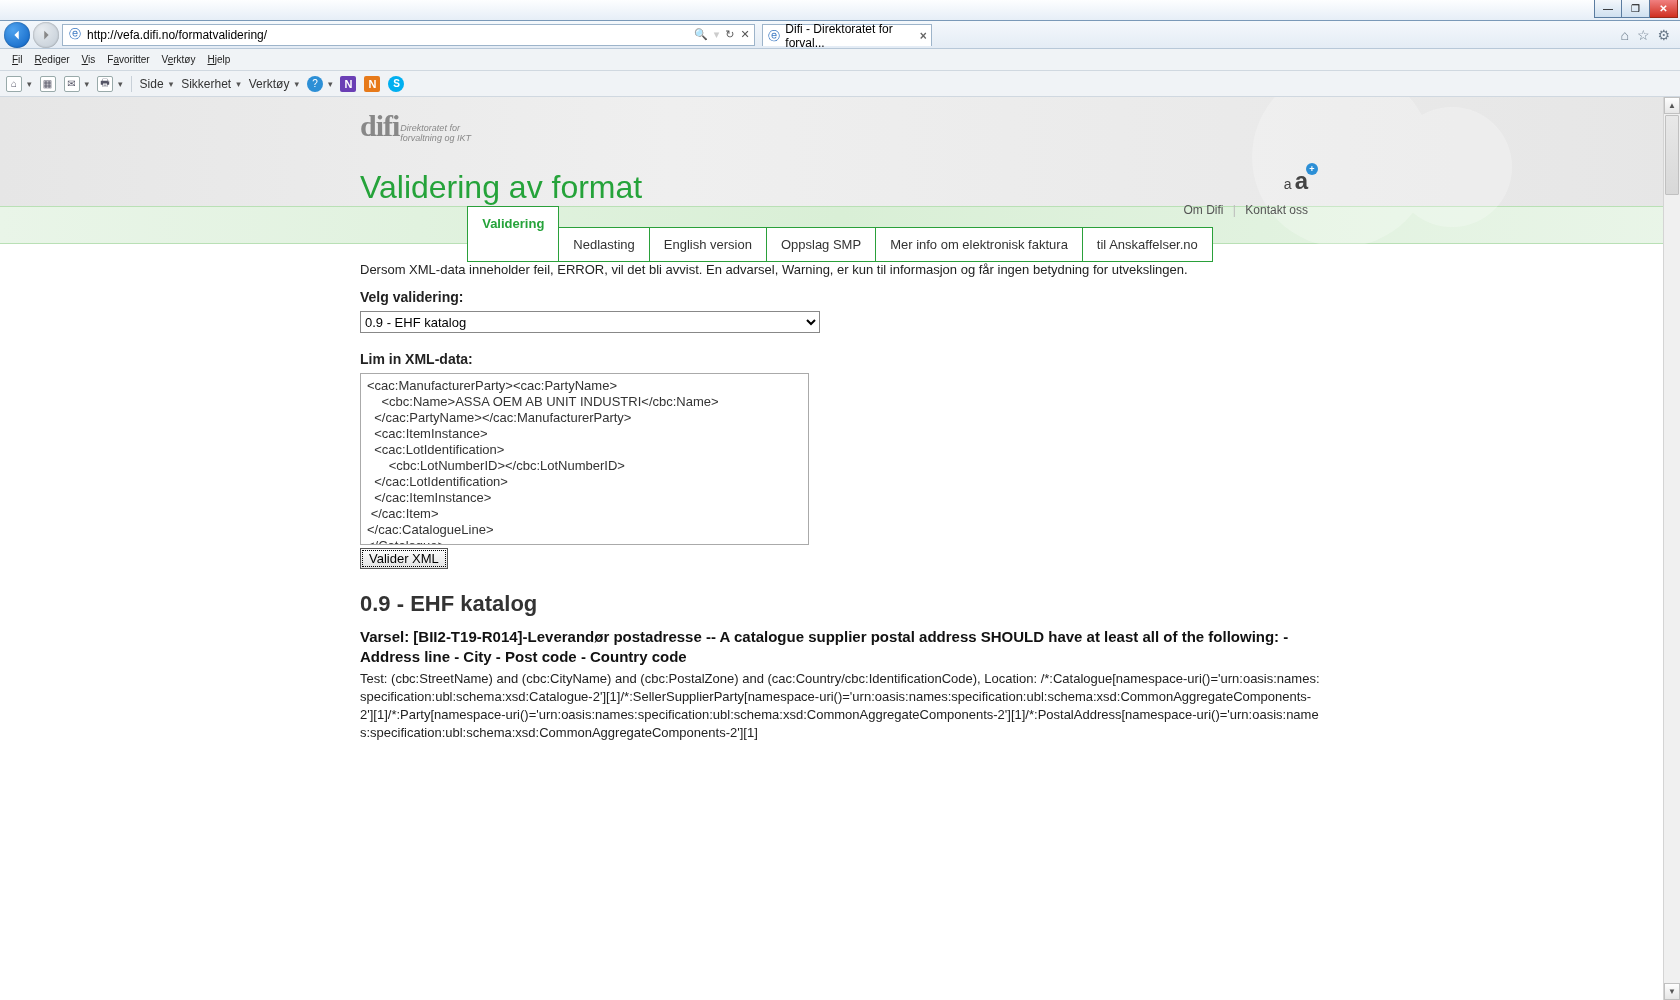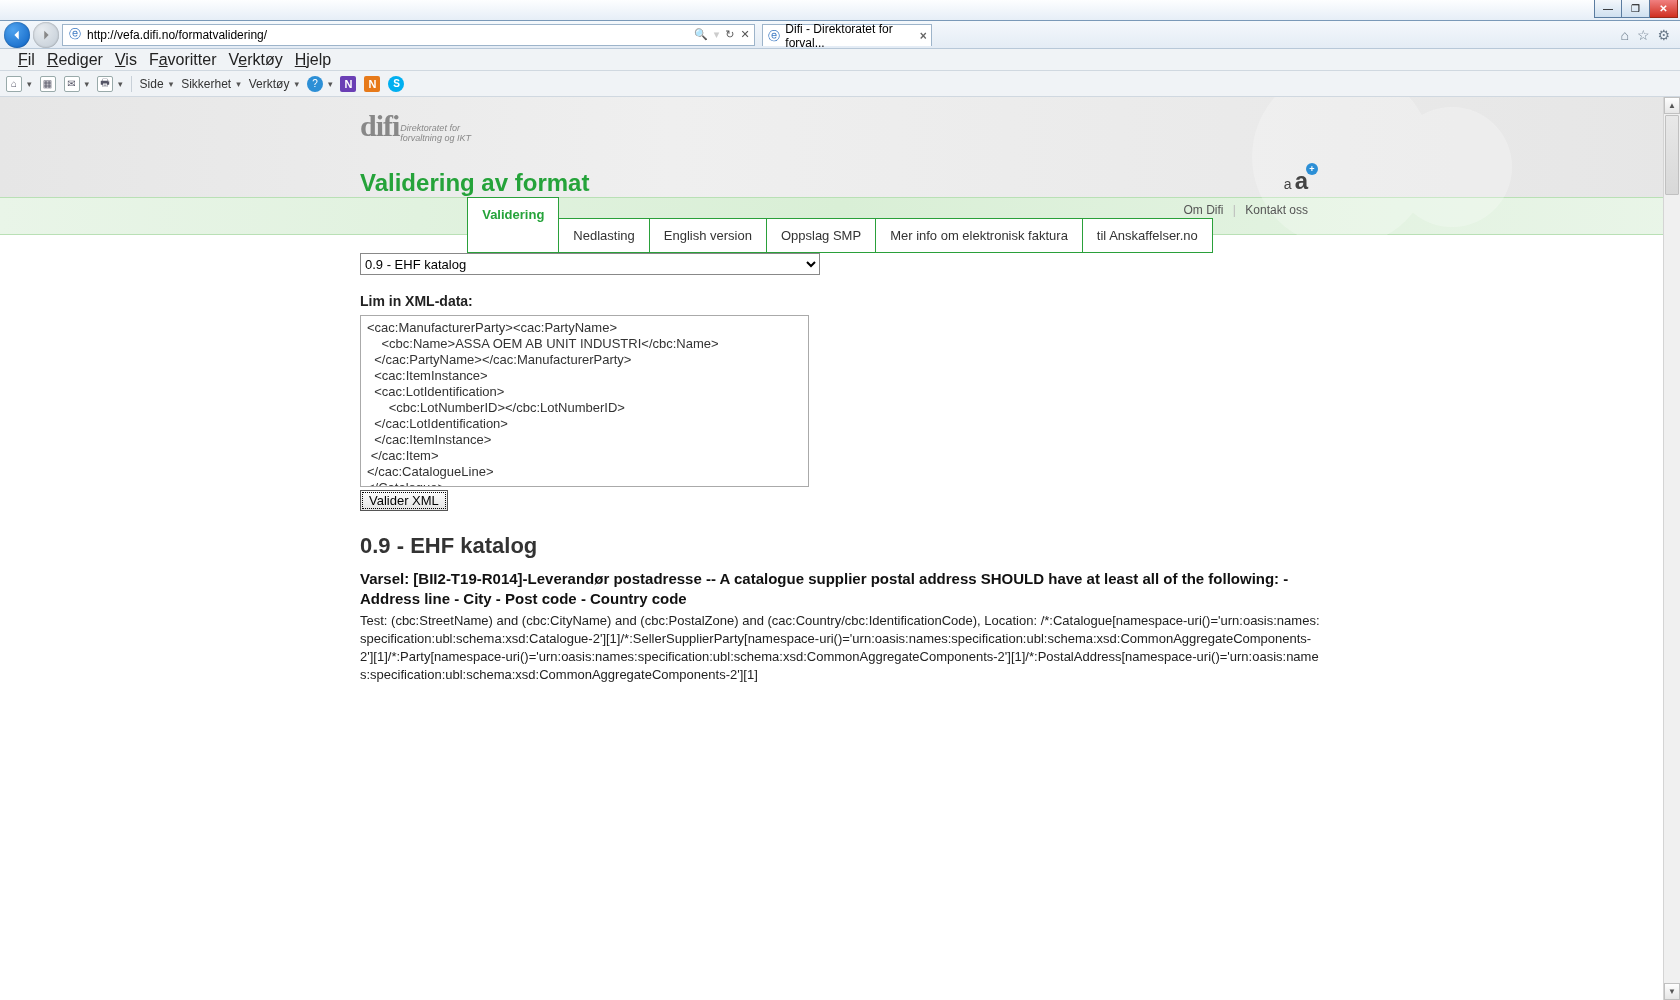--- a/index.html
+++ b/index.html
@@ -23,21 +23,21 @@
 .addr-input { flex: 1; border: none; outline: none; font-size: 12px; color: #000; }
 .addr-tools { display: flex; gap: 6px; color: #555; font-size: 11px; align-items: center; }
 .addr-tools span { cursor: pointer; }
 .tabstrip { display: flex; align-items: flex-end; height: 22px; padding-left: 4px; gap: 2px; }
 .tab { height: 22px; background: #fff; border: 1px solid #9db4ca; border-bottom: none; padding: 2px 8px 0 4px; display: flex; align-items: center; gap: 4px; font-size: 12px; width: 170px; position: relative; }
 .tab-close { font-weight: bold; color: #666; cursor: pointer; position: absolute; right: 4px; }
 .spacer { flex: 1; }
 .top-icons { display: flex; gap: 8px; color: #6a7a8a; font-size: 14px; padding-right: 6px; }
 
 
-.menubar { height: 22px; background: #f0f3f6; border-bottom: 1px solid #d0d8e0; display: flex; align-items: center; padding: 0 18px; gap: 12px; font-size: 16px; color: #222; }
+.menubar { height: 22px; background: #f0f3f6; border-bottom: 1px solid #d0d8e0; display: flex; align-items: center; padding: 0 12px; gap: 12px; font-size: 10px; color: #222; }
 .menubar .mi u { text-decoration: underline; }
 .toolbar { height: 26px; background: #f0f3f6; border-bottom: 1px solid #d0d8e0; display: flex; align-items: center; padding: 0 6px; gap: 8px; font-size: 12px; color: #333; }
 .tb-item { display: flex; align-items: center; gap: 3px; cursor: pointer; }
 .tb-drop::after { content: "▾"; font-size: 9px; color: #555; margin-left: 2px; }
 .tb-sep { width: 1px; height: 16px; background: #c8d0d8; }
 .sq { width:16px; height:16px; display:inline-flex; align-items:center; justify-content:center; border:1px solid #9aa; background:#fff; border-radius:2px; font-size:10px; color:#556; }
 .ico-n { width:16px; height:16px; display:inline-flex; align-items:center; justify-content:center; background:#6a3fb5; color:#fff; font-weight:bold; font-size:11px; border-radius:2px; }
 .ico-n.orange { background:#e77a1a; }
 .ico-s { width:16px; height:16px; border-radius:50%; background:#00aff0; display:inline-flex; align-items:center; justify-content:center; color:#fff; font-size:10px; font-weight:bold; }
 
@@ -51,21 +51,21 @@
 
 
 .page-header { background: linear-gradient(90deg,#e6e6e6 0%, #efefef 40%, #e6e6e6 100%); position:relative; padding: 0; }
 .bg-circles { position:absolute; right:10%; top:-30px; width:260px; height:200px; opacity:.25; }
 .bg-circles::before { content:""; position:absolute; width:180px; height:180px; border-radius:50%; background:#fff; left:0; top:0; }
 .bg-circles::after { content:""; position:absolute; width:120px; height:120px; border-radius:50%; background:#fff; right:0; top:40px; }
 .container { width: 960px; margin: 0 auto; position: relative; }
 .logo { padding: 12px 0 4px 0; }
 .logo .difi { font-family: Georgia, serif; font-size: 30px; font-weight: bold; color: #888; letter-spacing: -1px; }
 .logo .sub { font-size: 9px; color: #888; line-height: 10px; display:inline-block; vertical-align: middle; margin-left:1px;font-style:italic; }
-.page-title { color: #25a33a; font-size: 24px; font-weight: bold; padding-top: 22px; }
+.page-title { color: #25a33a; font-size: 32px; font-weight: normal; padding-top: 22px; }
 .page-sub { color: #444; font-size: 13px; padding: 4px 0 20px 0; }
 .font-ctrl { position:absolute; right:12px; top:70px; font-family: Georgia,serif; color:#444; }
 .font-ctrl .sm { font-size:14px; }
 .font-ctrl .lg { font-size:24px; font-weight:bold; position:relative; }
 .font-ctrl .plus { position:absolute; top:-4px; right:-10px; width:12px; height:12px; background:#2c8fd6; color:#fff; border-radius:50%; font-size:9px; display:flex; align-items:center; justify-content:center; }
 .toplinks { position:absolute; right:12px; top:106px; font-size:12px; color:#555; }
 .toplinks a { color:#555; text-decoration:none; }
 .toplinks .pipe { color:#bbb; margin:0 6px; }
 
 
@@ -208,21 +208,23 @@
         <a class="nt active">Validering</a>
         <a class="nt">Nedlasting</a>
         <a class="nt">English version</a>
         <a class="nt">Oppslag SMP</a>
         <a class="nt">Mer info om elektronisk faktura</a>
         <a class="nt">til Anskaffelser.no</a>
       </div>
     </div>
 
     <div class="container content">
-
+      <p>Dersom XML-data inneholder feil, ERROR, vil det bli avvist. En advarsel, Warning, er kun til informasjon og får ingen betydning for utvekslingen.</p>
+
+      <div class="lbl">Velg validering:</div>
       <select>
         <option>0.9 - EHF katalog</option>
       </select>
 
       <div class="lbl">Lim in XML-data:</div>
       <textarea style="">&lt;cac:ManufacturerParty&gt;&lt;cac:PartyName&gt;
     &lt;cbc:Name&gt;ASSA OEM AB UNIT INDUSTRI&lt;/cbc:Name&gt;
   &lt;/cac:PartyName&gt;&lt;/cac:ManufacturerParty&gt;
   &lt;cac:ItemInstance&gt;
   &lt;cac:LotIdentification&gt;

